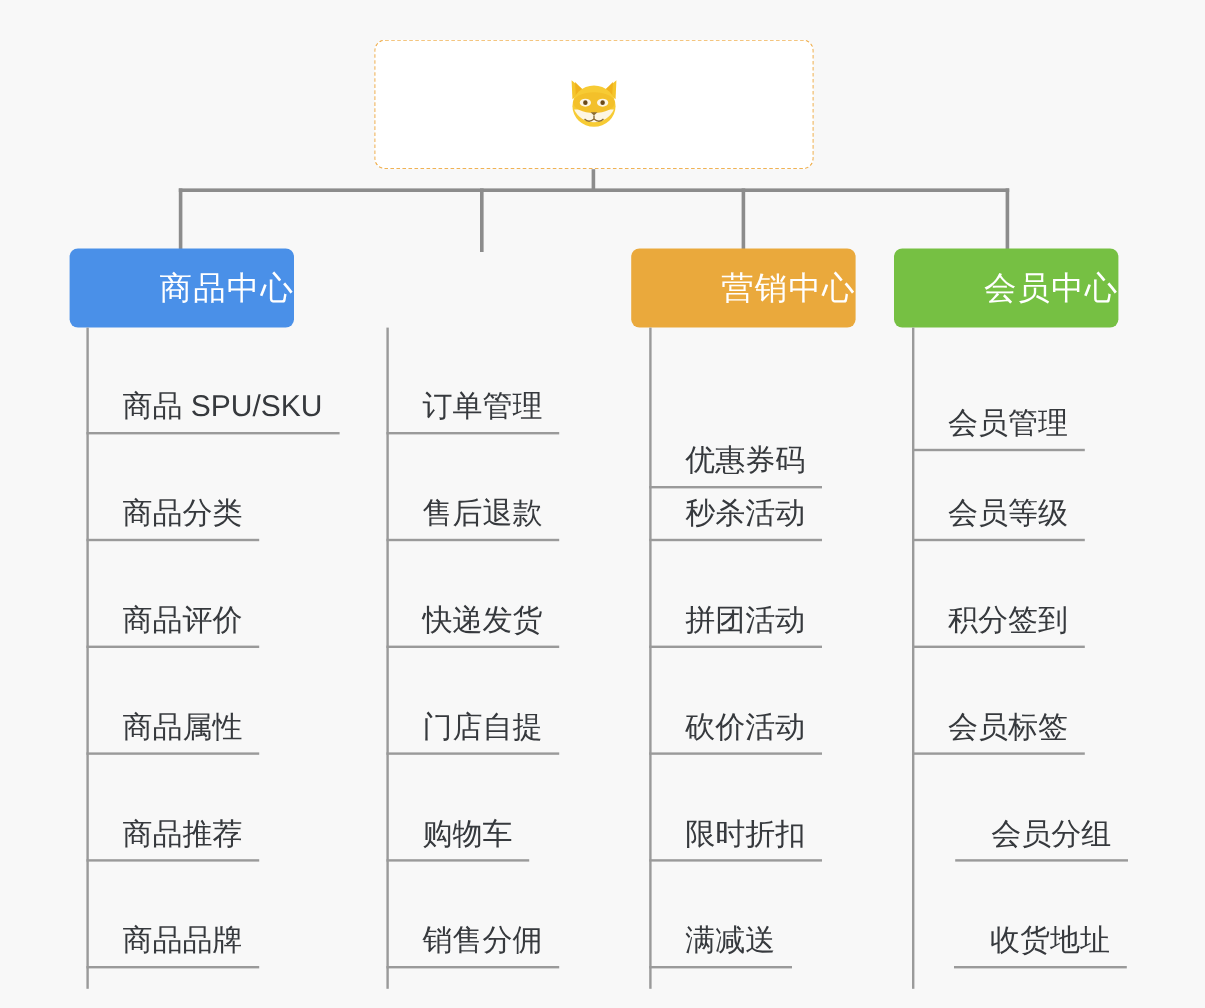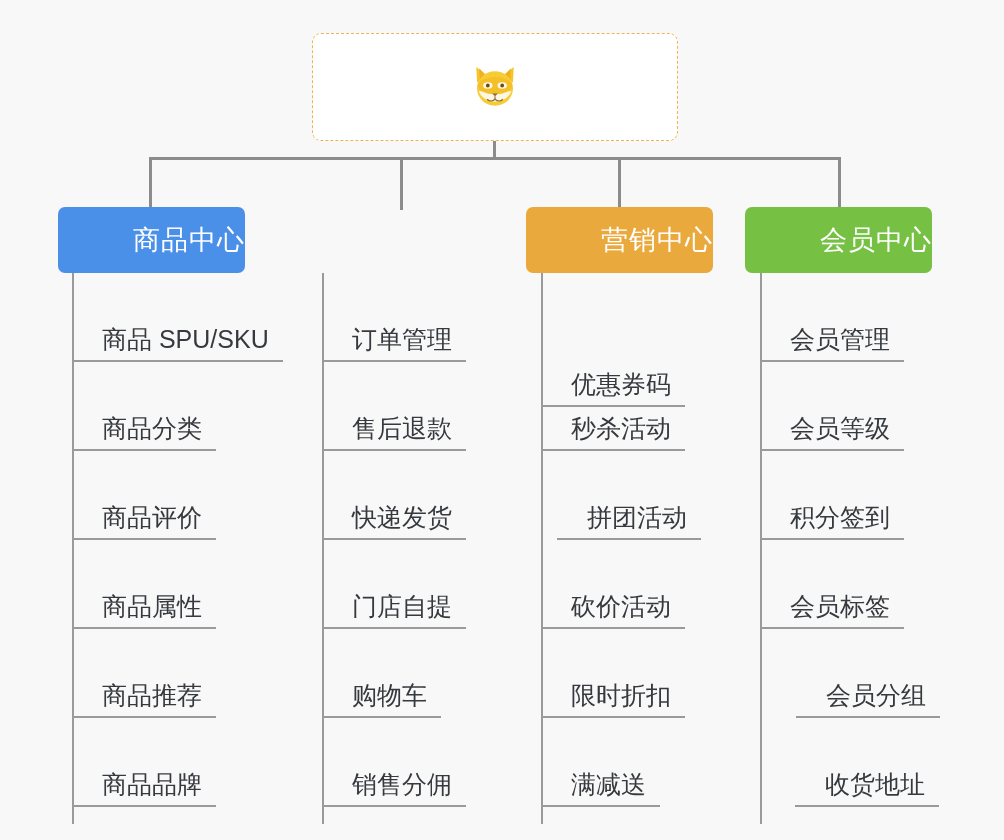--- a/index.html
+++ b/index.html
@@ -191,37 +191,37 @@
   </div>
 
   <div class="leaf-col" style="left:541px;">
     <div class="leaf-spine" style="height:551px;"></div>
     <div class="leaf-item" style="top:16px;margin-top:29px;">
         <span class="leaf-label">优惠券码</span>
       </div>
     <div class="leaf-item" style="top:89px;">
         <span class="leaf-label">秒杀活动</span>
       </div>
-    <div class="leaf-item" style="top:178px;padding-left:16px;">
+    <div class="leaf-item" style="top:178px;">
         <span class="leaf-label">拼团活动</span>
       </div>
     <div class="leaf-item" style="top:267px;">
         <span class="leaf-label">砍价活动</span>
       </div>
     <div class="leaf-item" style="top:356px;">
         <span class="leaf-label">限时折扣</span>
       </div>
     <div class="leaf-item" style="top:445px;">
         <span class="leaf-label">满减送</span>
       </div>
   </div>
 
   <div class="leaf-col" style="left:760px;">
     <div class="leaf-spine" style="height:551px;"></div>
-    <div class="leaf-item" style="top:0px;text-align:center;">
+    <div class="leaf-item" style="top:14px;text-align:center;">
         <span class="leaf-label">会员管理</span>
       </div>
     <div class="leaf-item" style="top:89px;">
         <span class="leaf-label">会员等级</span>
       </div>
     <div class="leaf-item" style="top:178px;">
         <span class="leaf-label">积分签到</span>
       </div>
     <div class="leaf-item" style="top:267px;">
         <span class="leaf-label">会员标签</span>

